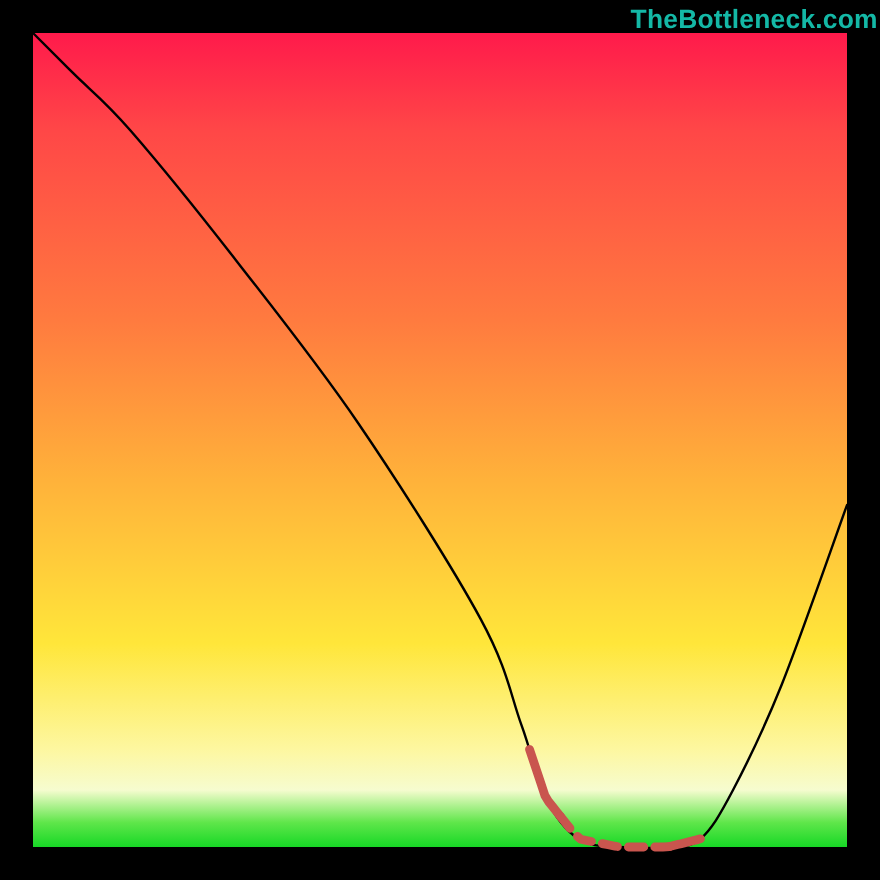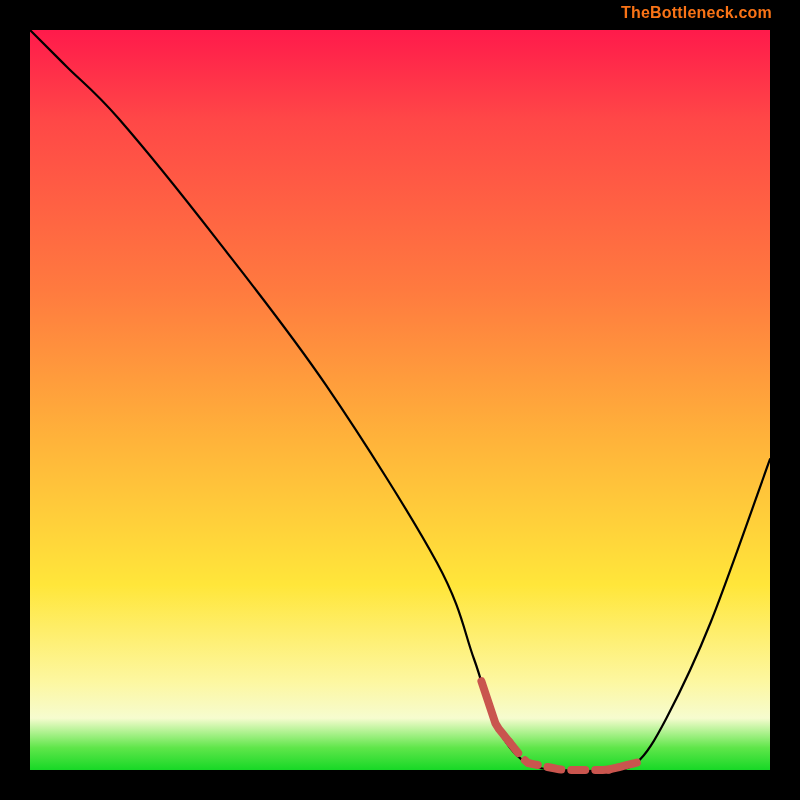--- a/index.html
+++ b/index.html
@@ -13,23 +13,23 @@
   }
   .frame {
     position: relative;
     width: 800px;
     height: 800px;
     background: #000;
   }
   .watermark {
     position: absolute;
     top: 4px;
-    right: 28px;
-    color: #f97316;
-    font-size: 16px;
+    right: 2px;
+    color: #14b8a6;
+    font-size: 24px;
     font-weight: bold;
     letter-spacing: 0.2px;
     z-index: 10;
   }
   .plot-wrap {
     position: absolute;
     left: 30px;
     top: 30px;
     width: 740px;
     height: 740px;

